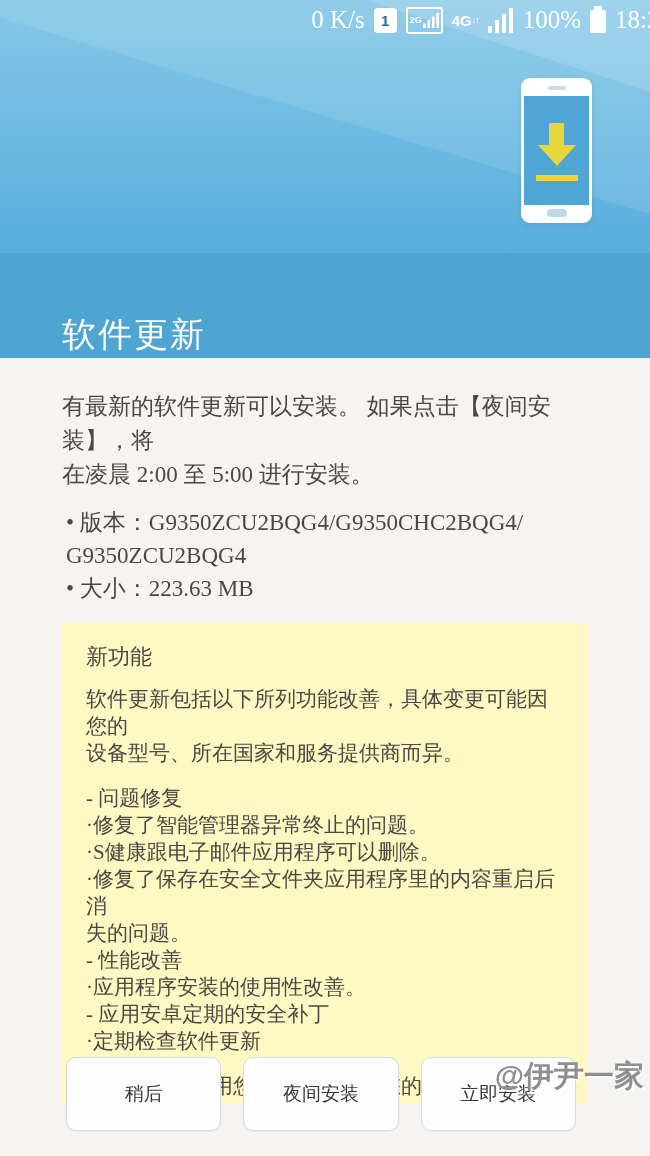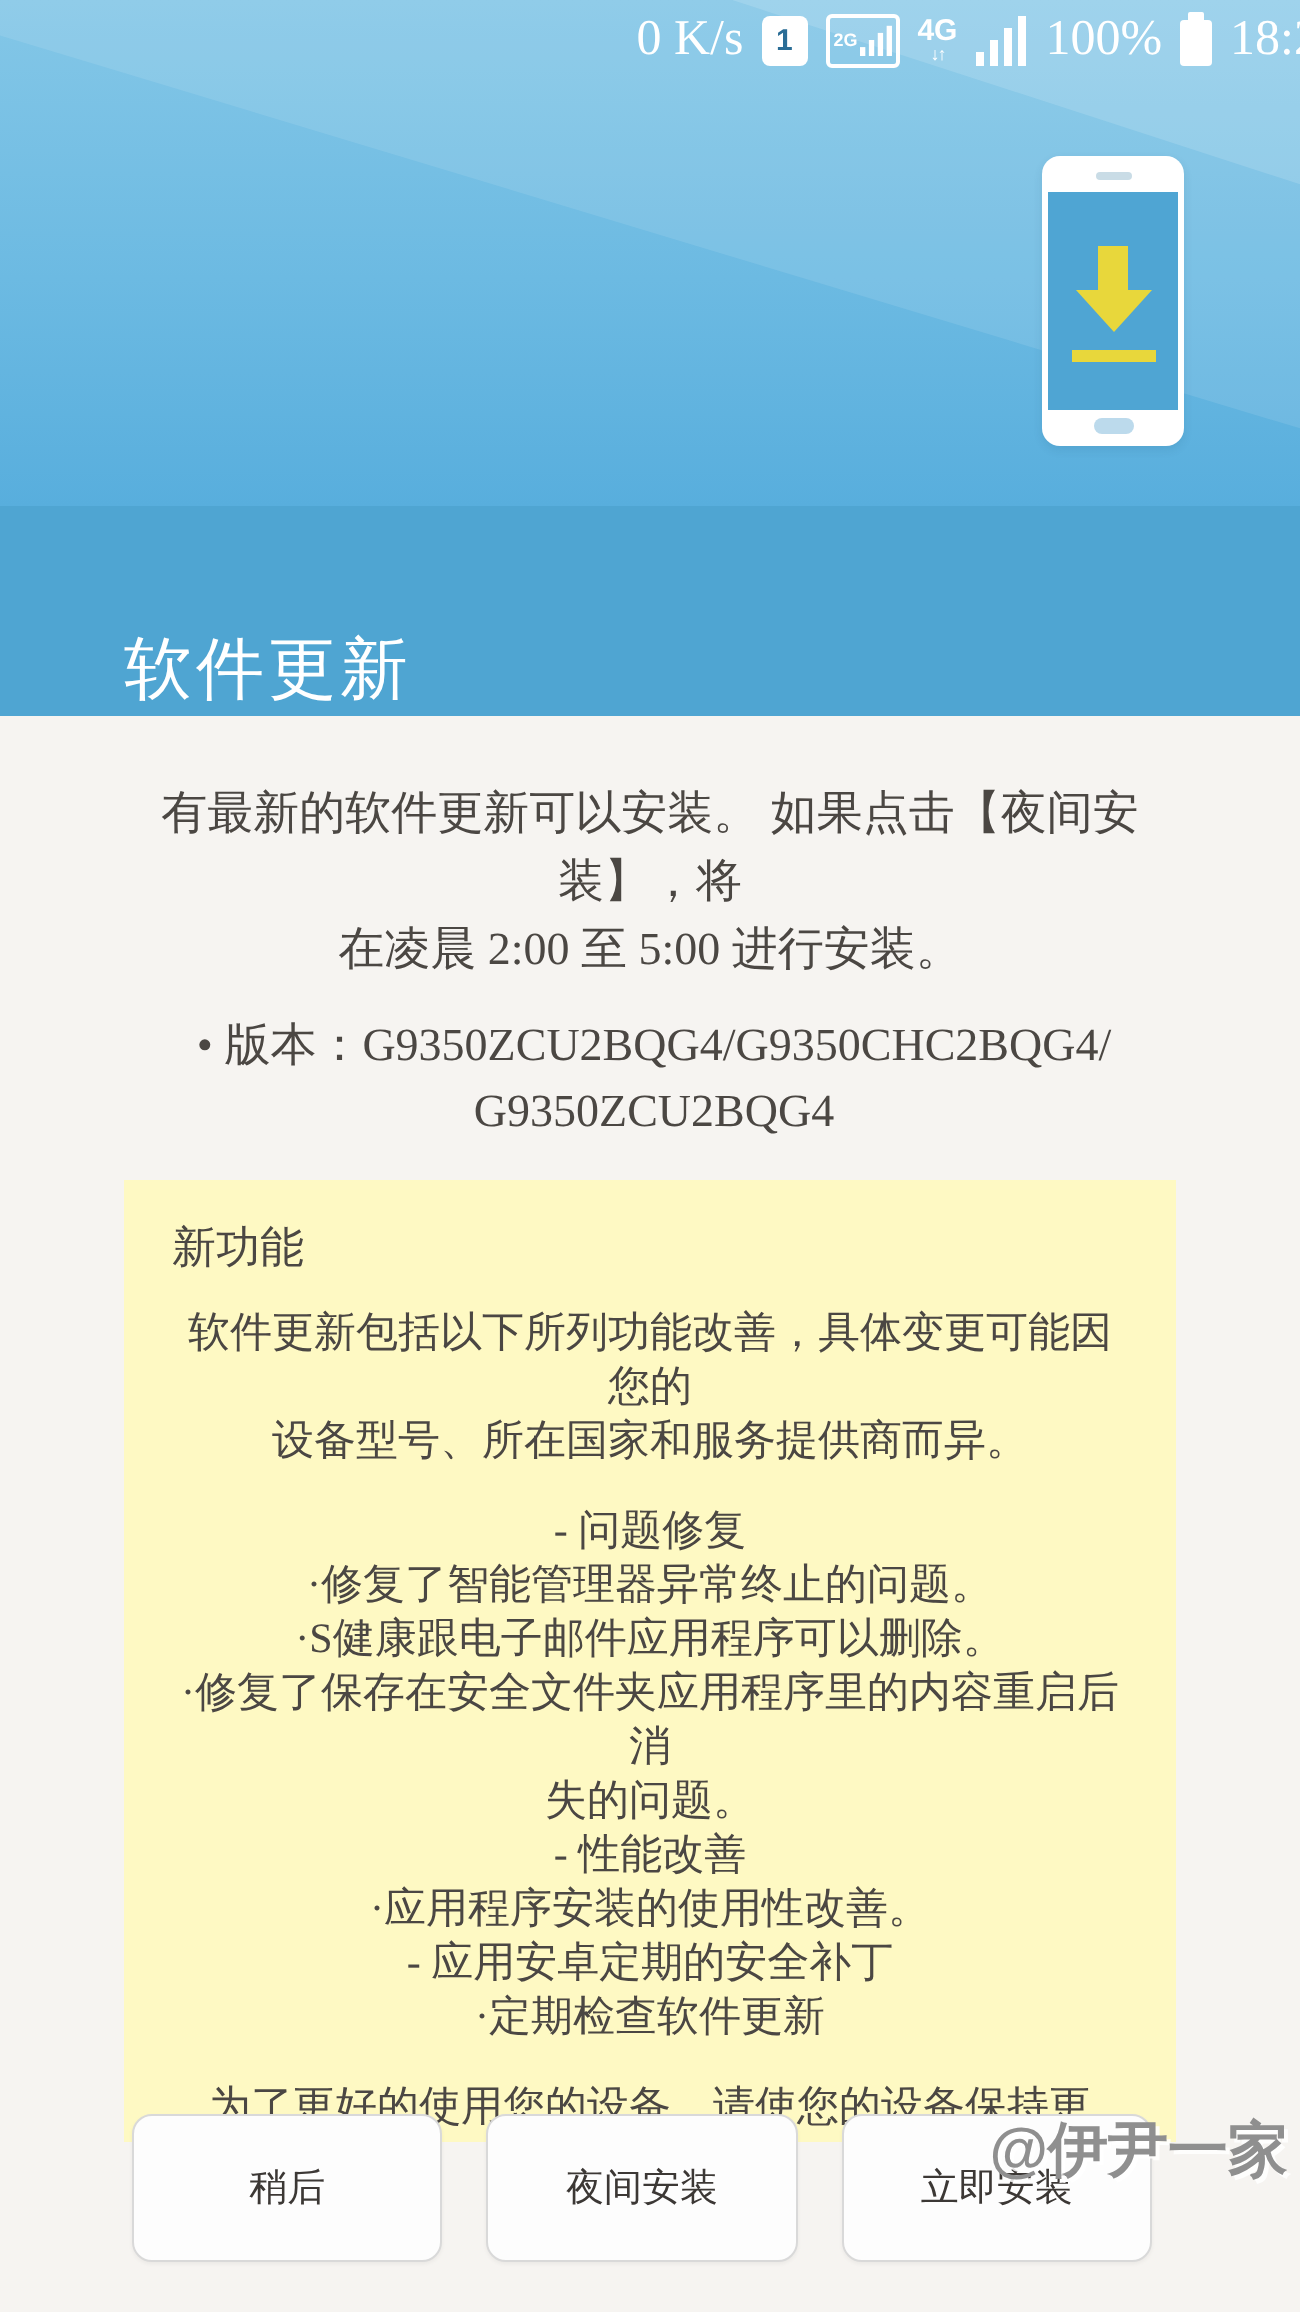--- a/index.html
+++ b/index.html
@@ -14,21 +14,21 @@
   .hero-light-b{background:rgba(255,255,255,0.14);clip-path:polygon(54% 0,100% 0,100% 40%);}
 
   
   .statusbar{position:absolute;top:3px;right:6px;height:34px;display:flex;align-items:center;gap:9px;color:#ffffff;}
   .sb-text{font-size:25px;line-height:34px;}
   .sim{width:23px;height:25px;background:#ffffff;border-radius:4px;display:flex;align-items:center;justify-content:center;
        font-family:"Liberation Sans",sans-serif;font-weight:bold;font-size:15px;color:#2a6d96;}
   .net2g{width:37px;height:27px;border:2px solid #ffffff;border-radius:3px;box-sizing:border-box;
          display:flex;align-items:center;padding:2px 2px;gap:1px;}
   .n2-label{font-family:"Liberation Sans",sans-serif;font-size:9px;font-weight:bold;line-height:9px;color:#fff;}
-  .net4g{display:flex;flex-direction:column;align-items:center;line-height:1;}
+  .net4g{display:flex;flex-direction:row;align-items:center;line-height:1;}
   .n4-label{font-family:"Liberation Sans",sans-serif;font-size:15px;font-weight:bold;color:#fff;}
   .n4-arrows{font-size:9px;letter-spacing:-1px;color:#fff;}
   .battery{position:relative;width:16px;height:23px;background:#ffffff;border-radius:2px;margin-top:3px;}
   .battery:before{content:"";position:absolute;top:-4px;left:4px;width:8px;height:4px;background:#ffffff;border-radius:1px 1px 0 0;}
 
   
   .phone-icon{position:absolute;left:521px;top:78px;width:71px;height:145px;background:#ffffff;border-radius:9px;
               box-shadow:0 2px 5px rgba(0,60,90,0.10);}
   .phone-speaker{position:absolute;top:8px;left:50%;transform:translateX(-50%);width:18px;height:4px;border-radius:2px;background:#c9dce6;}
   .phone-home{position:absolute;bottom:6px;left:50%;transform:translateX(-50%);width:20px;height:8px;border-radius:4px;background:#bcdaec;}
@@ -38,21 +38,21 @@
   .dl-head{width:0;height:0;border-left:19px solid transparent;border-right:19px solid transparent;border-top:21px solid #e8d73b;}
   .dl-bar{width:42px;height:6px;margin-top:9px;background:#e8d73b;}
   .phone-partial{position:absolute;right:0;top:112px;width:9px;height:121px;background:#fafcfd;border-radius:8px 0 0 8px;}
 
   
   .title-band{position:absolute;left:0;top:253px;width:650px;height:105px;background:#4fa5d2;display:flex;align-items:flex-end;}
   .title-band h1{margin:0;padding-left:62px;font-size:34px;font-weight:normal;color:#ffffff;letter-spacing:2px;}
 
   
   .content{position:absolute;left:0;top:358px;width:650px;color:#4b4743;}
-  .pre{white-space:pre-line;text-align:center;}
+  .pre{white-space:pre-line;}
   .intro{margin:32px 62px 0 62px;font-size:23px;line-height:34px;}
   .bullets{margin:14px 62px 0 66px;font-size:23px;line-height:33px;}
   .bullets p{margin:0;}
 
   .feature-box{position:relative;margin:18px 0 0 62px;width:526px;height:481px;box-sizing:border-box;
                background:#fef9c3;padding:20px 24px 0 24px;overflow:hidden;font-size:21px;line-height:27px;}
   .fb-title{font-size:22px;line-height:27px;margin-bottom:16px;}
   .fb-para{margin:0;}
   .fb-items{margin-top:18px;}
   .fb-line{margin:0;}
@@ -127,20 +127,21 @@
     <h1>软件更新</h1>
   </div>
 
   <div class="content">
     <p class="intro pre">有最新的软件更新可以安装。 如果点击【夜间安装】，将
 在凌晨 2:00 至 5:00 进行安装。</p>
 
     <div class="bullets">
       <p class="pre">• 版本：G9350ZCU2BQG4/G9350CHC2BQG4/
 G9350ZCU2BQG4</p>
+      <p class="pre">• 大小：223.63 MB</p>
     </div>
 
     <div class="feature-box">
       <div class="fb-title">新功能</div>
       <p class="fb-para pre">软件更新包括以下所列功能改善，具体变更可能因您的
 设备型号、所在国家和服务提供商而异。</p>
       <div class="fb-items">
         <div class="fb-line pre">- 问题修复</div>
         <div class="fb-line pre">·修复了智能管理器异常终止的问题。</div>
         <div class="fb-line pre">·S健康跟电子邮件应用程序可以删除。</div>

